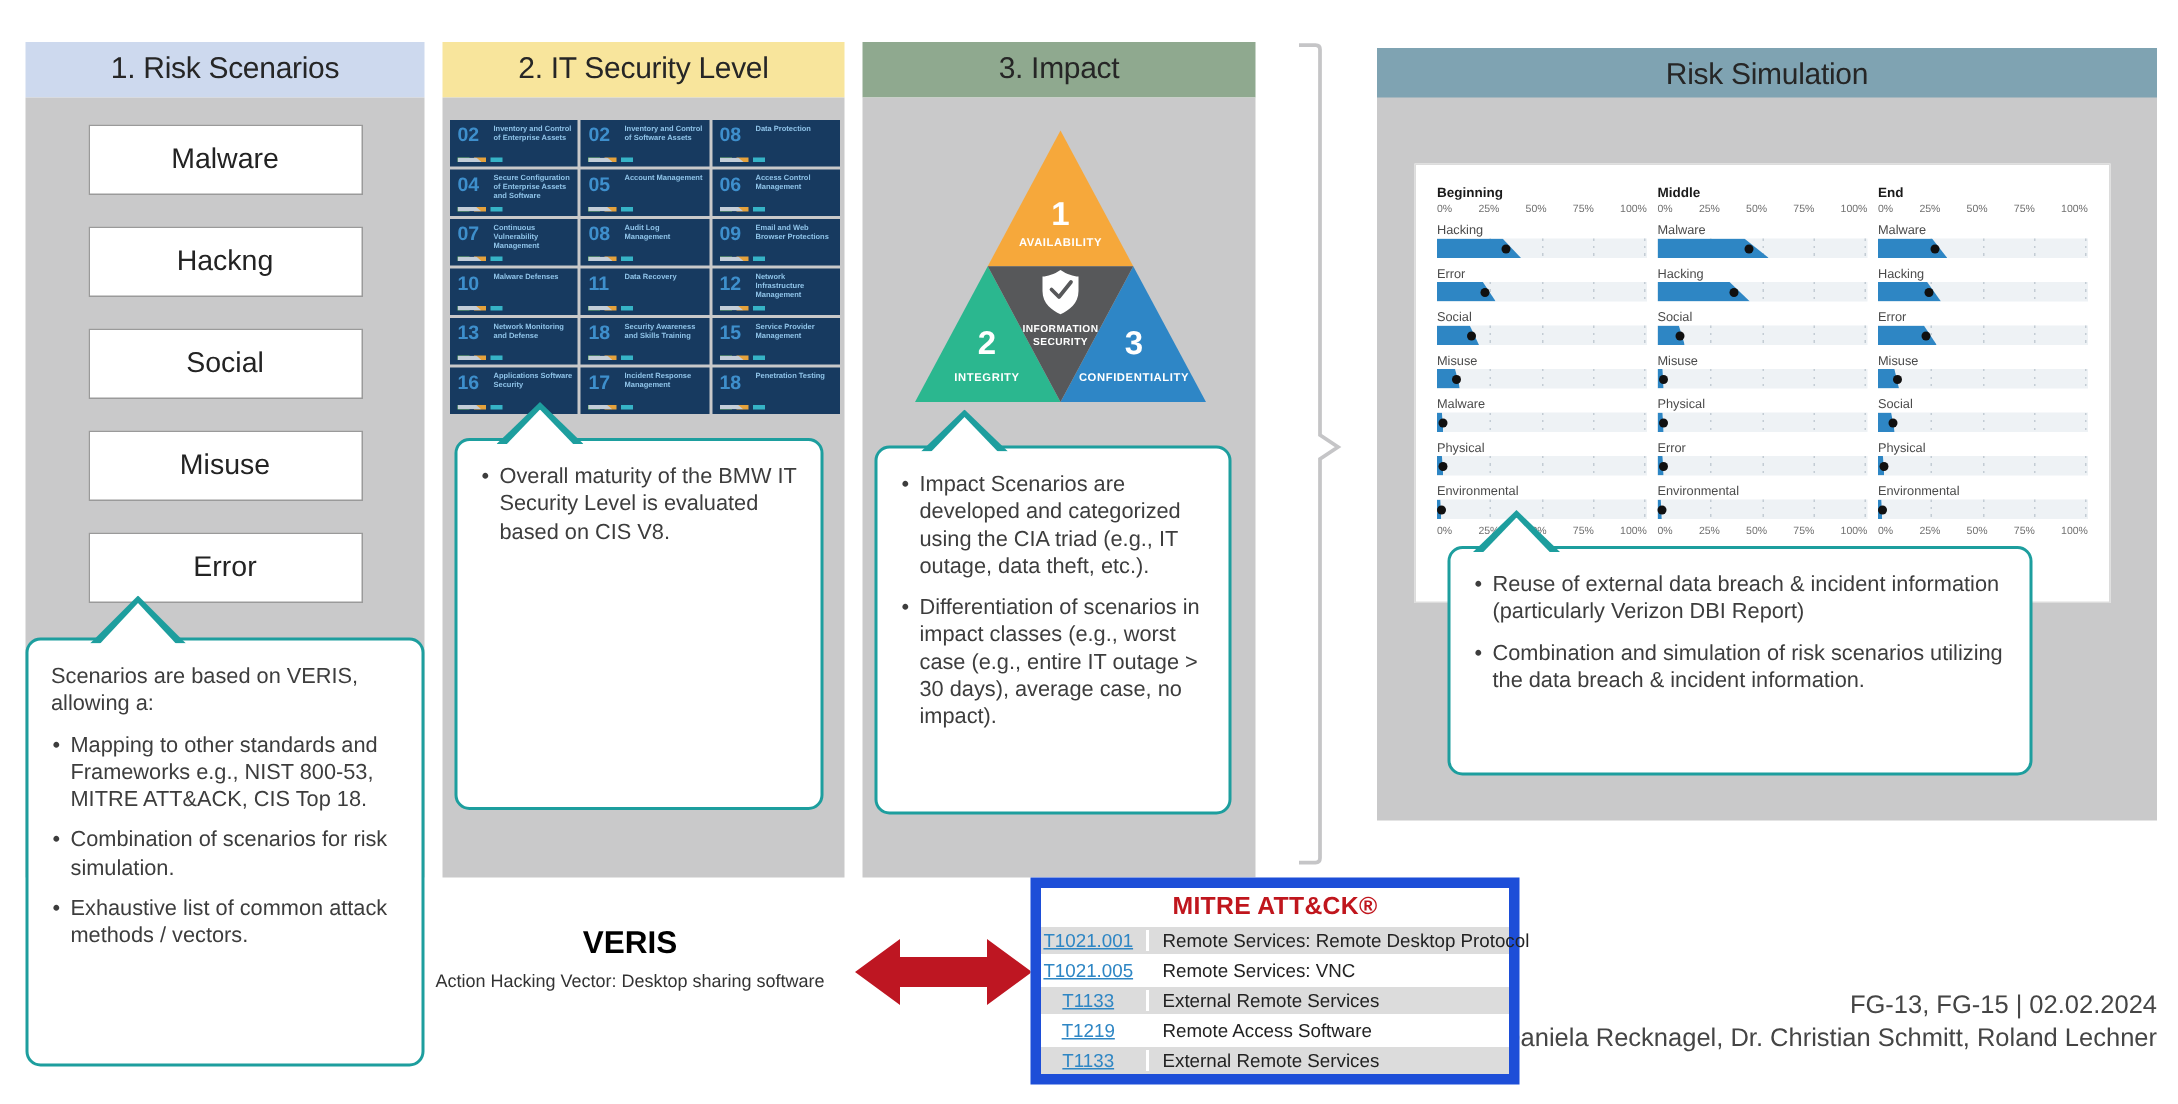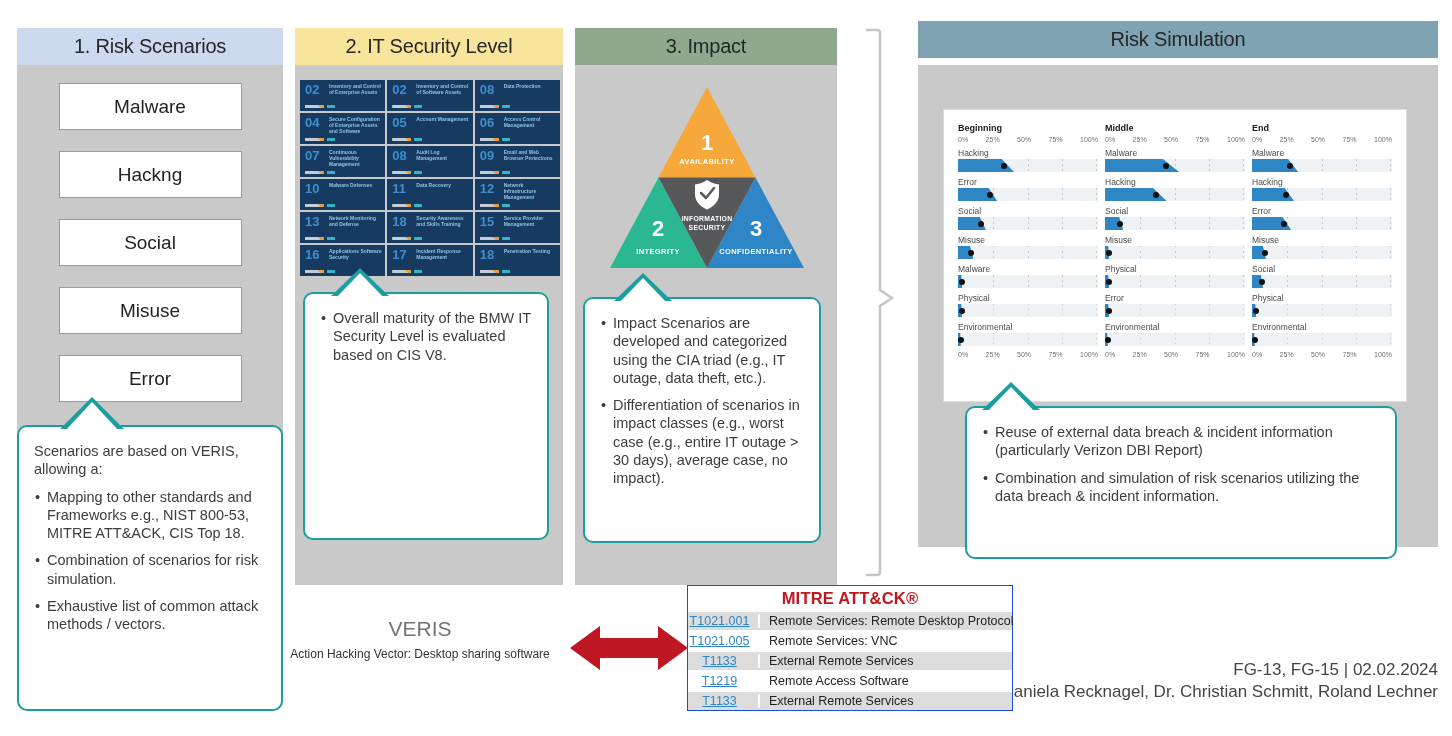--- a/index.html
+++ b/index.html
@@ -10,21 +10,21 @@
   .panel-header{position:absolute;height:37px;display:flex;align-items:center;justify-content:center;
                 font-size:20px;color:#262626;letter-spacing:-.2px}
   .panel-body{position:absolute;background:var(--panel-gray)}
 
   #hdr1{left:17px;top:28px;width:266px;background:var(--hdr1)}
   #body1{left:17px;top:65px;width:266px;height:520px}
   #hdr2{left:295px;top:28px;width:268px;background:var(--hdr2)}
   #body2{left:295px;top:65px;width:268px;height:520px}
   #hdr3{left:575px;top:28px;width:262px;background:var(--hdr3)}
   #body3{left:575px;top:65px;width:262px;height:520px}
-  #hdr4{left:918px;top:21px;width:520px;background:var(--hdr4)}
+  #hdr4{left:918px;top:32px;width:520px;background:var(--hdr4)}
   #body4{left:918px;top:65px;width:520px;height:482px}
 
   
   #risk-items{padding-top:18px}
   .rs-box{width:183px;height:47px;margin:0 auto 21px;background:#fff;border:1px solid #9a9a9a;
           box-sizing:border-box;display:flex;align-items:center;justify-content:center;
           font-size:19px;color:#232323}
 
   
   .callout{position:absolute;background:#fff;border:2px solid var(--teal);border-radius:10px;
@@ -36,21 +36,21 @@
   .callout p{margin:0 0 9px 0}
   .tip{position:absolute;top:-26px;height:28px;width:58px}
   .tip::before{content:"";position:absolute;inset:0;background:var(--teal);
                clip-path:polygon(50% 0,100% 100%,0 100%)}
   .tip::after{content:"";position:absolute;left:4px;right:4px;top:5px;bottom:-3px;background:#fff;
               clip-path:polygon(50% 0,100% 100%,0 100%)}
   .tip.big{width:64px;height:32px;top:-30px}
   #callout1{left:17px;top:425px;width:266px;height:286px}
   #callout2{left:303px;top:292px;width:246px;height:248px}
   #callout3{left:583px;top:297px;width:238px;height:246px}
-  #callout4{left:965px;top:406px;width:432px;height:153px}
+  #callout4{left:965px;top:364px;width:390px;height:153px}
 
   
   #cis-grid{position:absolute;left:5px;top:15px;width:260px;height:196px;display:grid;
             grid-template-columns:repeat(3,1fr);grid-auto-rows:1fr;gap:2px}
   .cis-cell{background:var(--cis-navy);position:relative;padding:3px 3px 7px 4px;
             box-sizing:border-box;overflow:hidden}
   .cis-num{position:absolute;left:5px;top:2px;font-size:13px;font-weight:bold;color:#3e8fcc}
   .cis-title{margin-left:25px;font-size:5px;line-height:1.2;font-weight:bold;color:#8fc3e8}
   .cis-badges{position:absolute;left:5px;right:3px;bottom:3px;display:flex;gap:3px;align-items:center}
   .cis-badges .bar{width:16px;height:3px;background:#c3cdd8}
@@ -86,25 +86,25 @@
        clip-path:polygon(0 0,78% 0,100% 100%,0 100%)}
   .dot{position:absolute;top:50%;width:6px;height:6px;border-radius:50%;background:#101010;
        transform:translateY(-50%)}
   .axis.bottom{margin-top:2px}
 
   
   #bracket{position:absolute;left:850px;top:22px}
 
   
   #veris{position:absolute;left:280px;top:617px;width:280px;text-align:center}
-  #veris-title{font-size:21px;font-weight:normal;color:#737373}
+  #veris-title{font-size:21px;font-weight:bold;color:#000000}
   #veris-sub{font-size:12px;color:#333;margin-top:6px}
   #red-arrow{position:absolute;left:566px;top:616px}
   #mitre{position:absolute;left:687px;top:585px;width:326px;background:#fff;
-         border:1px solid #1d4ed8;box-sizing:border-box;z-index:6}
+         border:7px solid #1d4ed8;box-sizing:border-box;z-index:6}
   #mitre-header{height:24px;display:flex;align-items:center;justify-content:center;
                 font-size:16.5px;font-weight:bold;color:var(--mitre-red);letter-spacing:.2px}
   .mitre-row{display:flex;height:20px;align-items:center;font-size:12.5px;color:#222;
              border-top:2px solid #fff;box-sizing:border-box}
   .mitre-row.gray{background:#dcdcdc}
   .mitre-id{width:72px;flex:none;text-align:center;padding-right:7px;border-right:2px solid #fff;
             box-sizing:border-box}
   .mitre-id span{color:var(--link-blue);text-decoration:underline;cursor:pointer}
   .mitre-name{padding-left:9px;white-space:nowrap}
 

